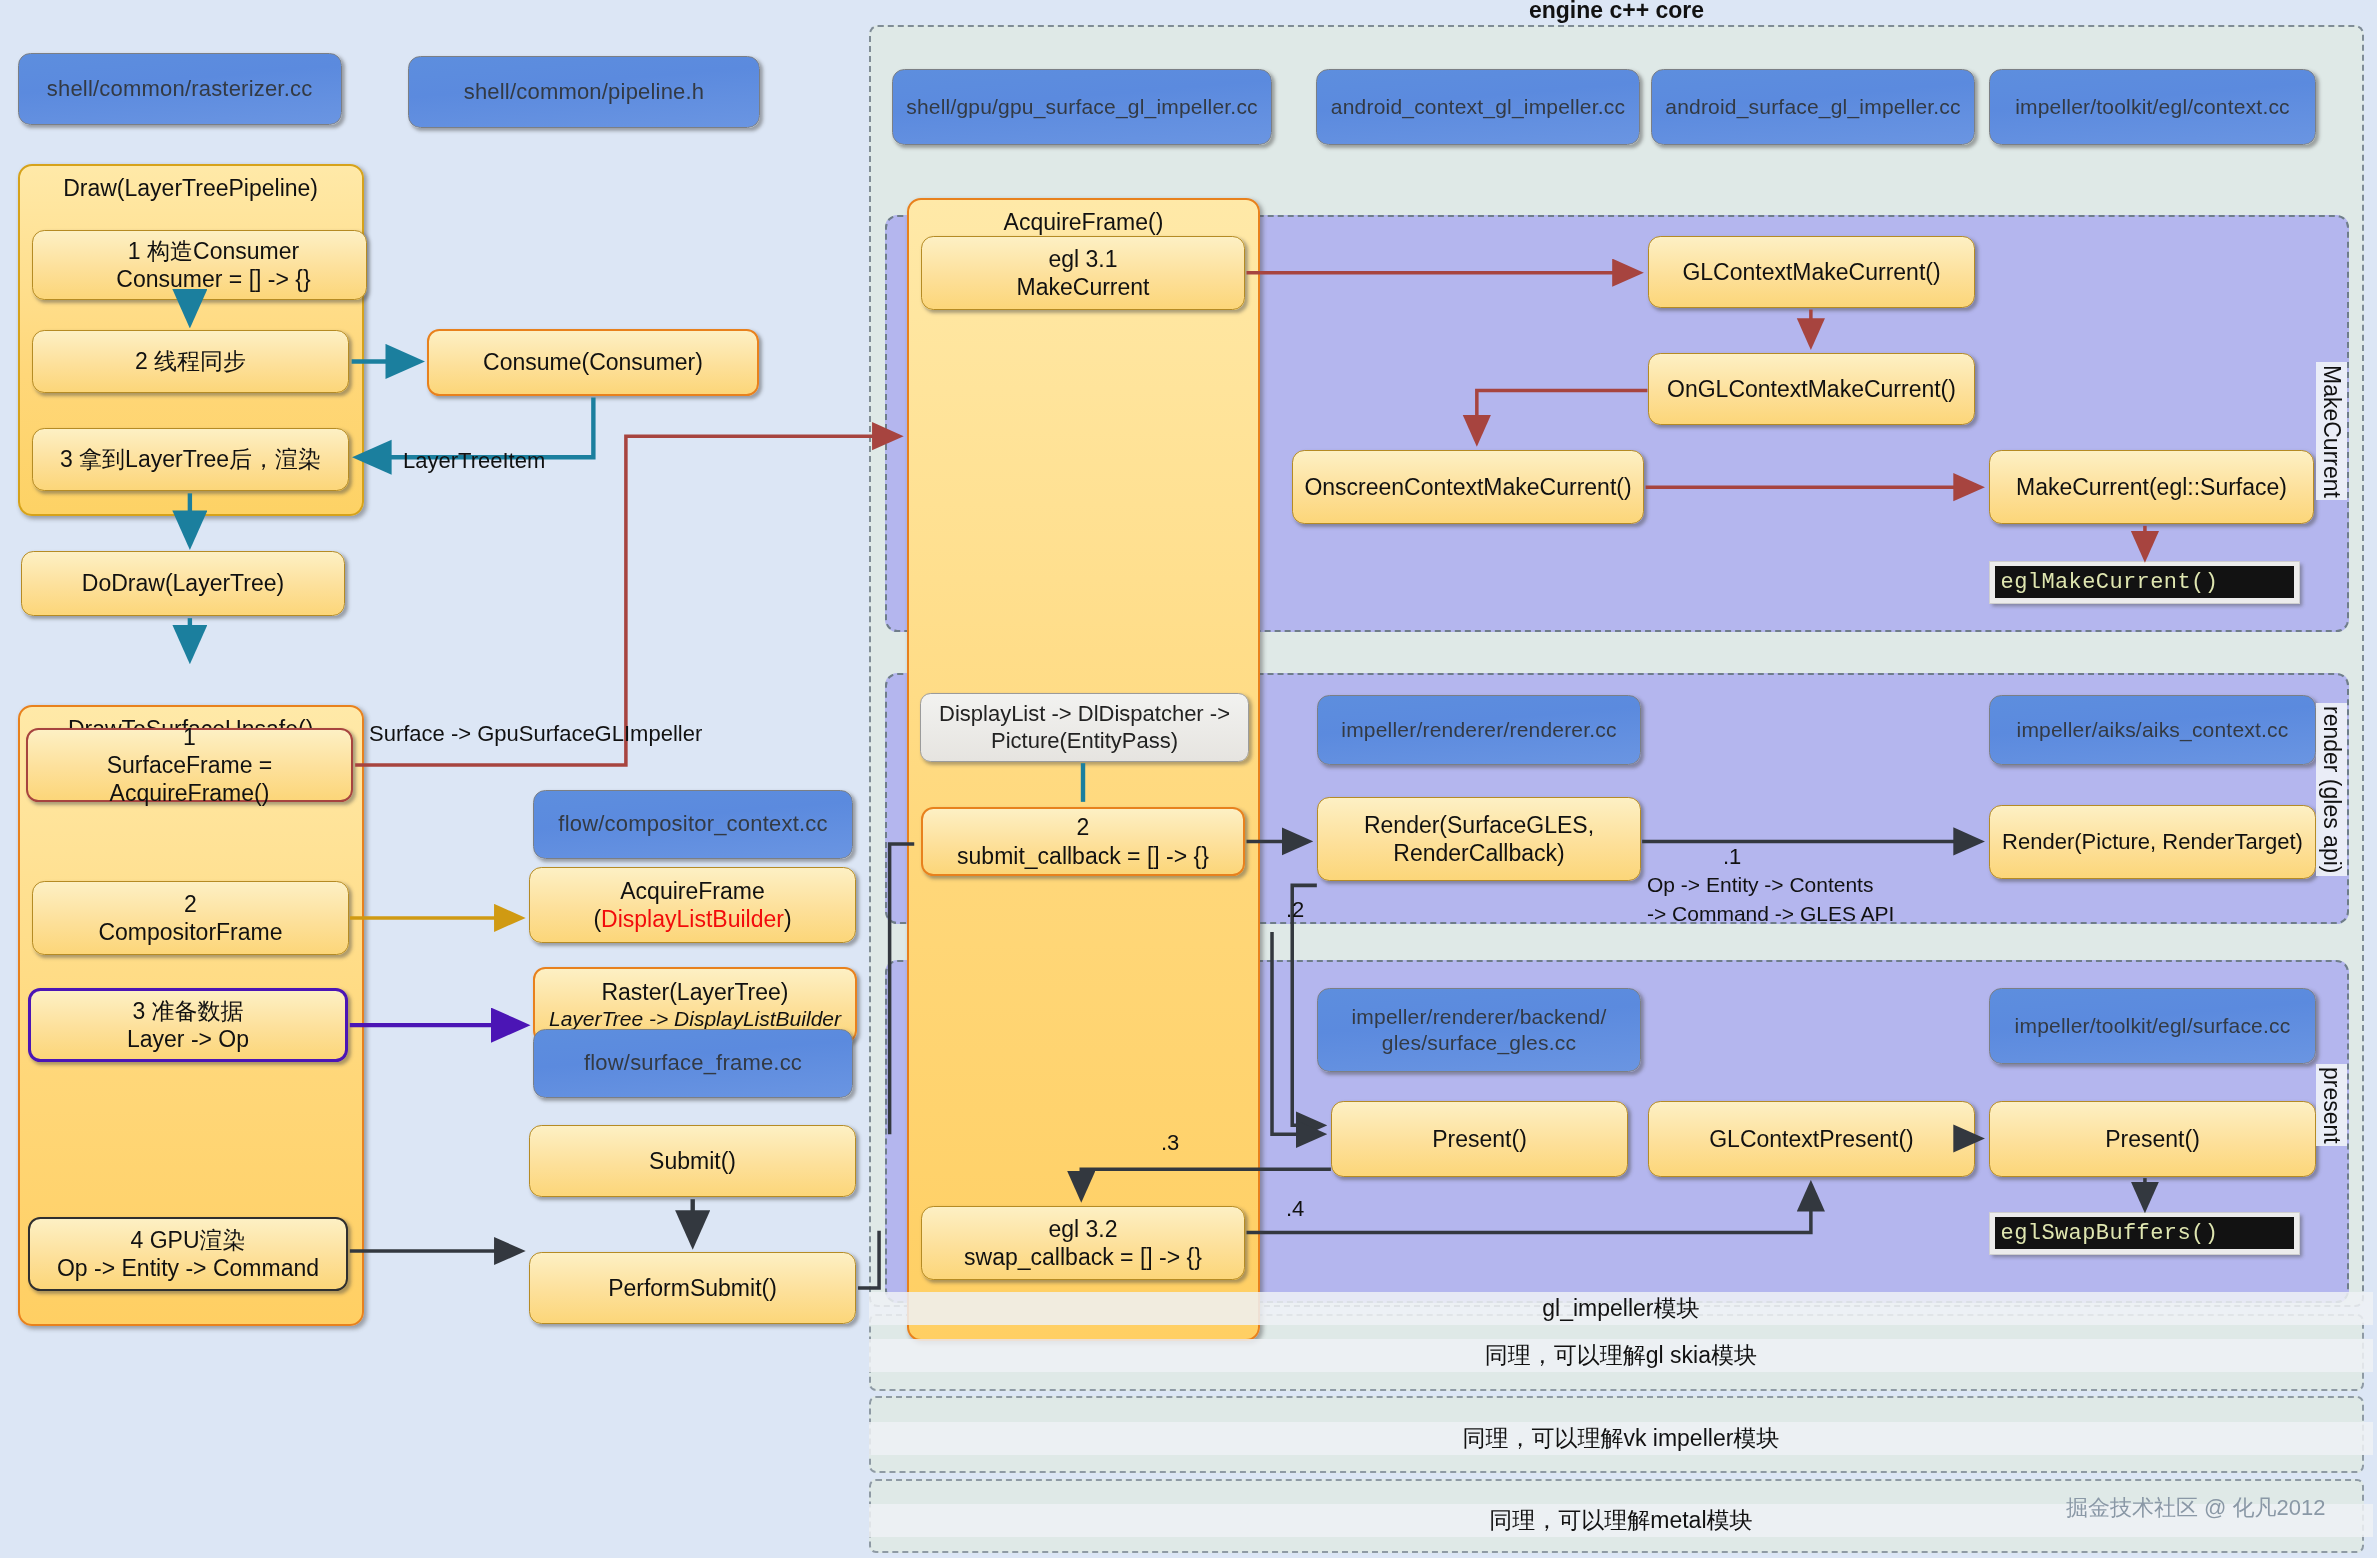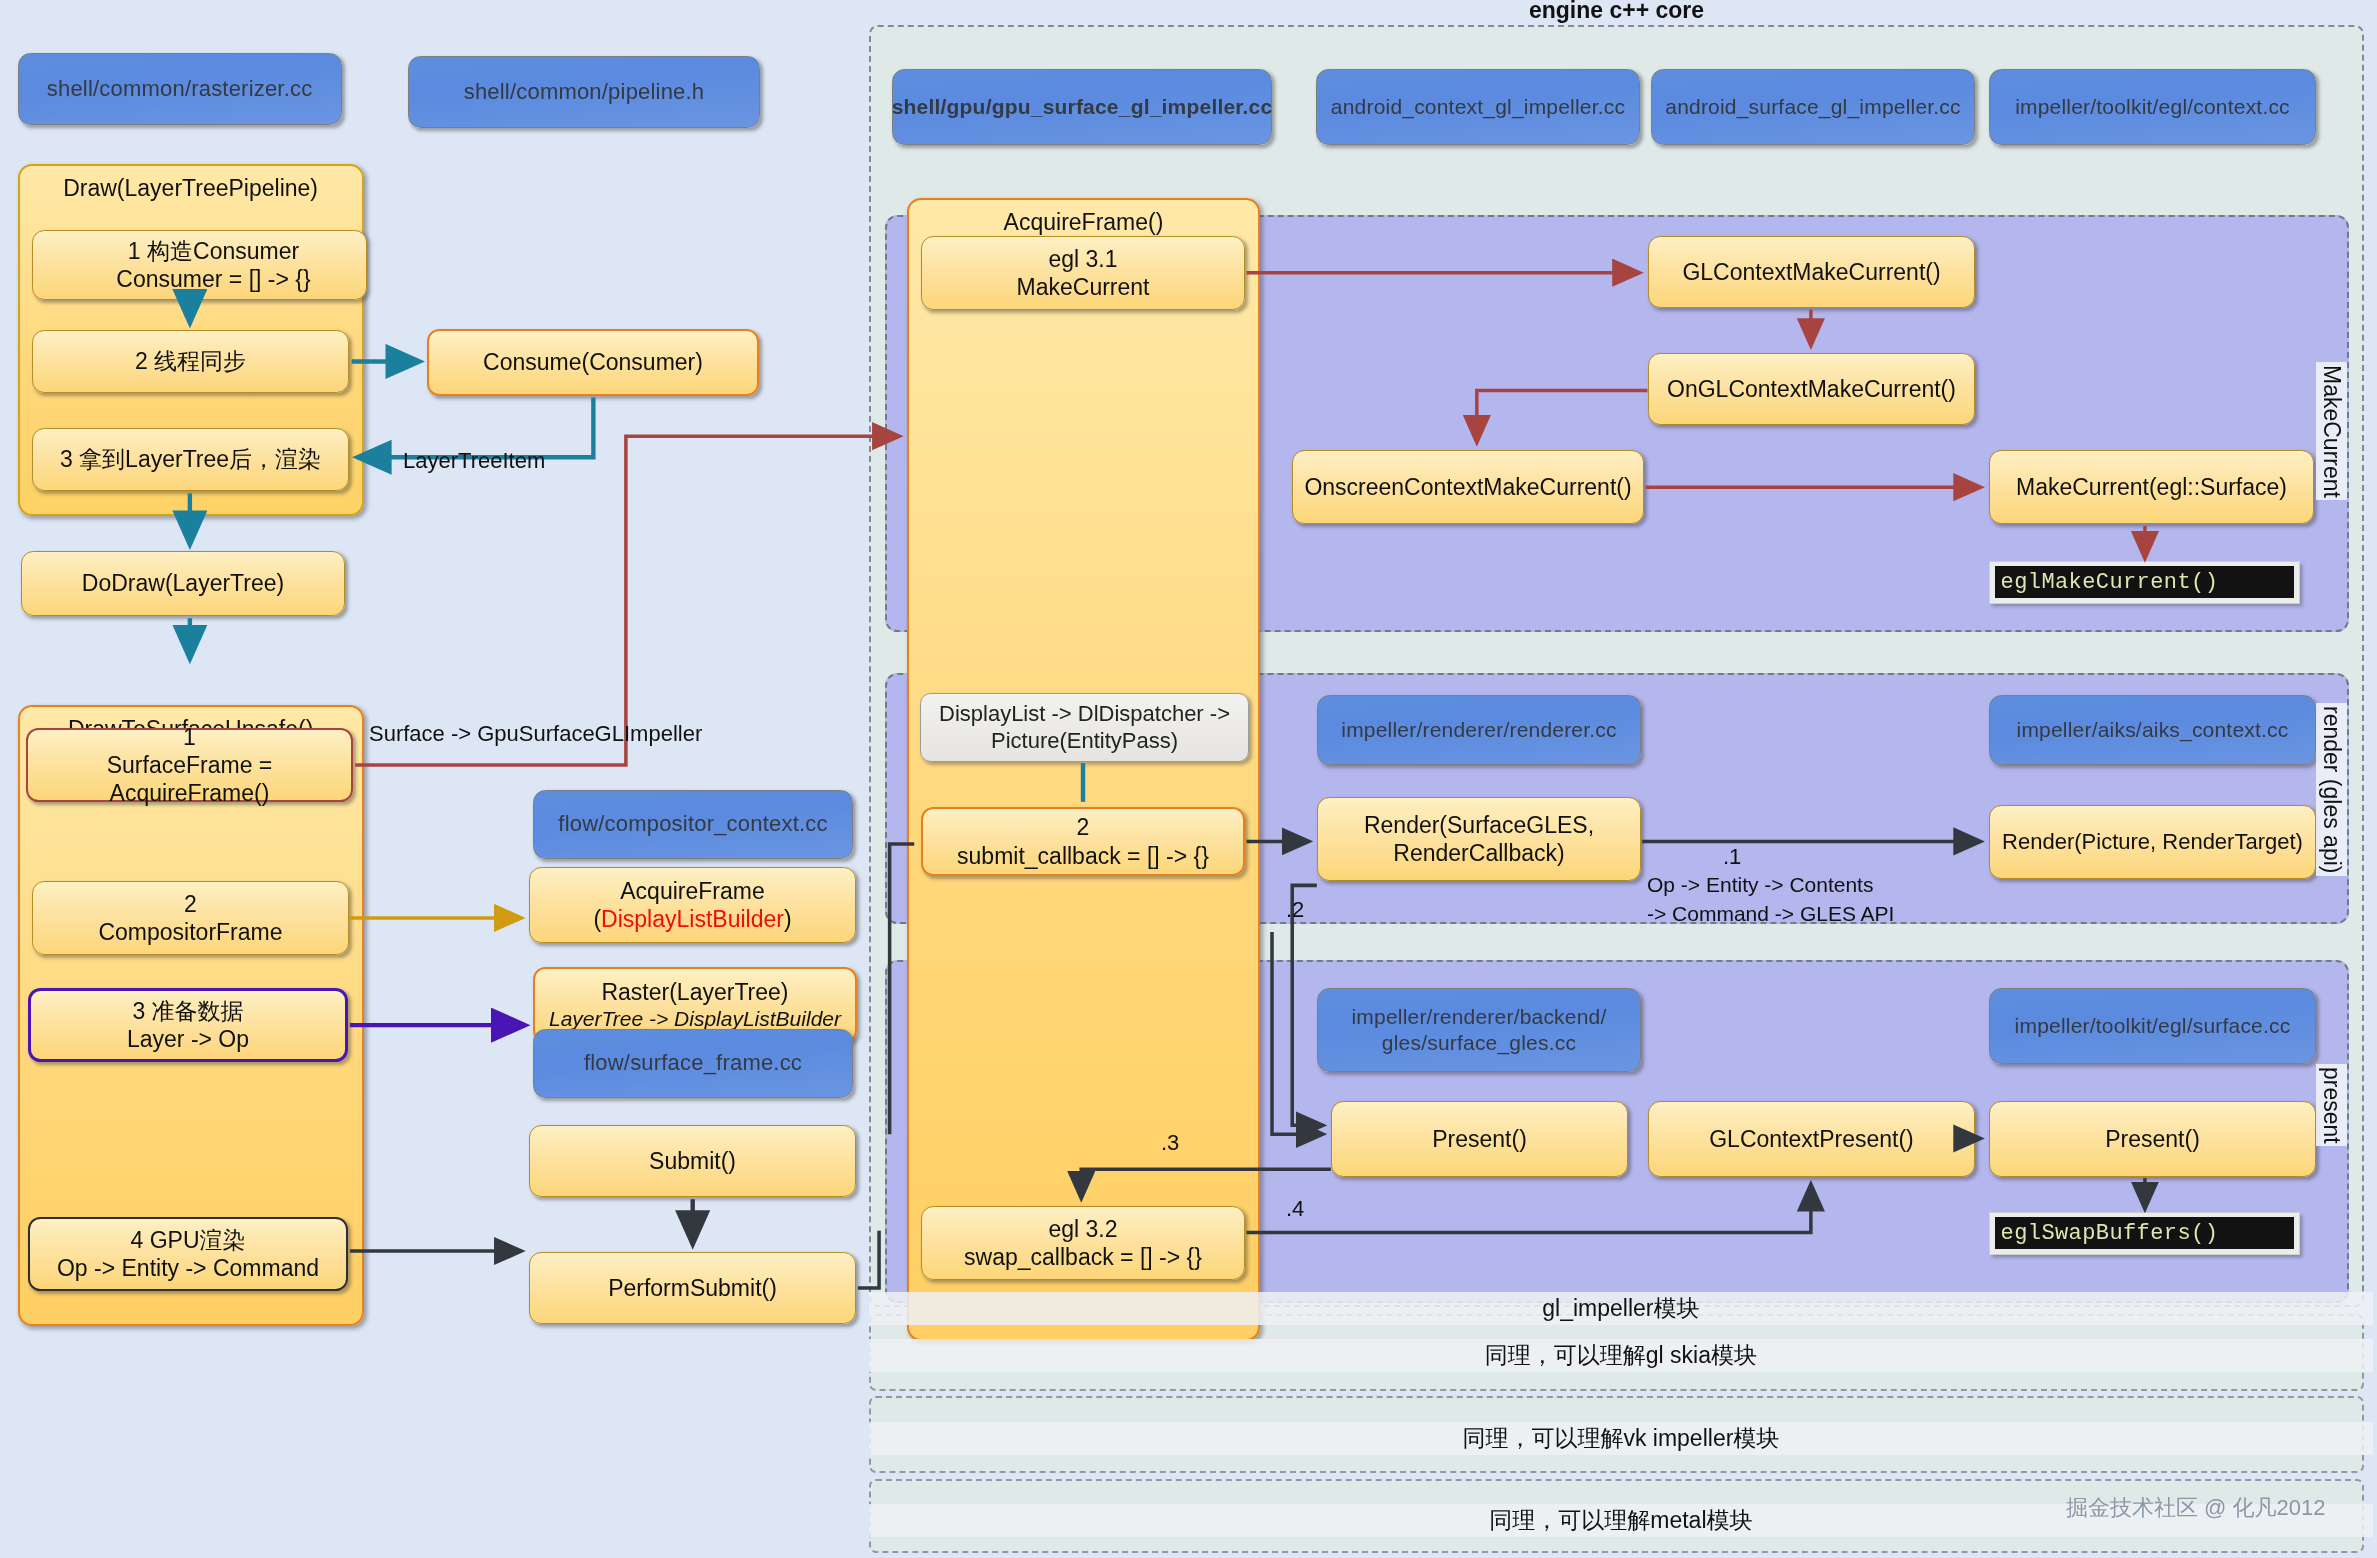--- a/index.html
+++ b/index.html
@@ -199,21 +199,21 @@
   <div class="node file" style="left:533px;top:1027px;width:320px;height:69px;top:1029px;">flow/surface_frame.cc</div>
 
   <div class="node func thin" style="left:529px;top:1125px;width:327px;height:72px;">
     <span>Submit()</span>
   </div>
 
   <div class="node func thin" style="left:529px;top:1252px;width:327px;height:72px;">
     <span>PerformSubmit()</span>
   </div>
 
-  <div class="node file" style="left:892px;top:69px;width:380px;height:76px;font-size:21px;font-weight:bold;">shell/gpu/gpu_surface_gl_impeller.cc</div>
+  <div class="node file" style="left:892px;top:69px;width:380px;height:76px;font-size:21px;">shell/gpu/gpu_surface_gl_impeller.cc</div>
   <div class="node file" style="left:1316px;top:69px;width:324px;height:76px;font-size:21px;">android_context_gl_impeller.cc</div>
   <div class="node file" style="left:1651px;top:69px;width:324px;height:76px;font-size:21px;">android_surface_gl_impeller.cc</div>
   <div class="node file" style="left:1989px;top:69px;width:327px;height:76px;font-size:21px;">impeller/toolkit/egl/context.cc</div>
 
   <div class="group-orange" style="left:907px;top:158px;width:353px;height:1143px;">
     <div class="group-title">AcquireFrame()</div>
   </div>
 
   <div class="ovl-col" style="left:910px;top:217px;width:348px;height:411px;"></div>
   <div class="ovl-col" style="left:910px;top:676px;width:348px;height:246px;"></div>

